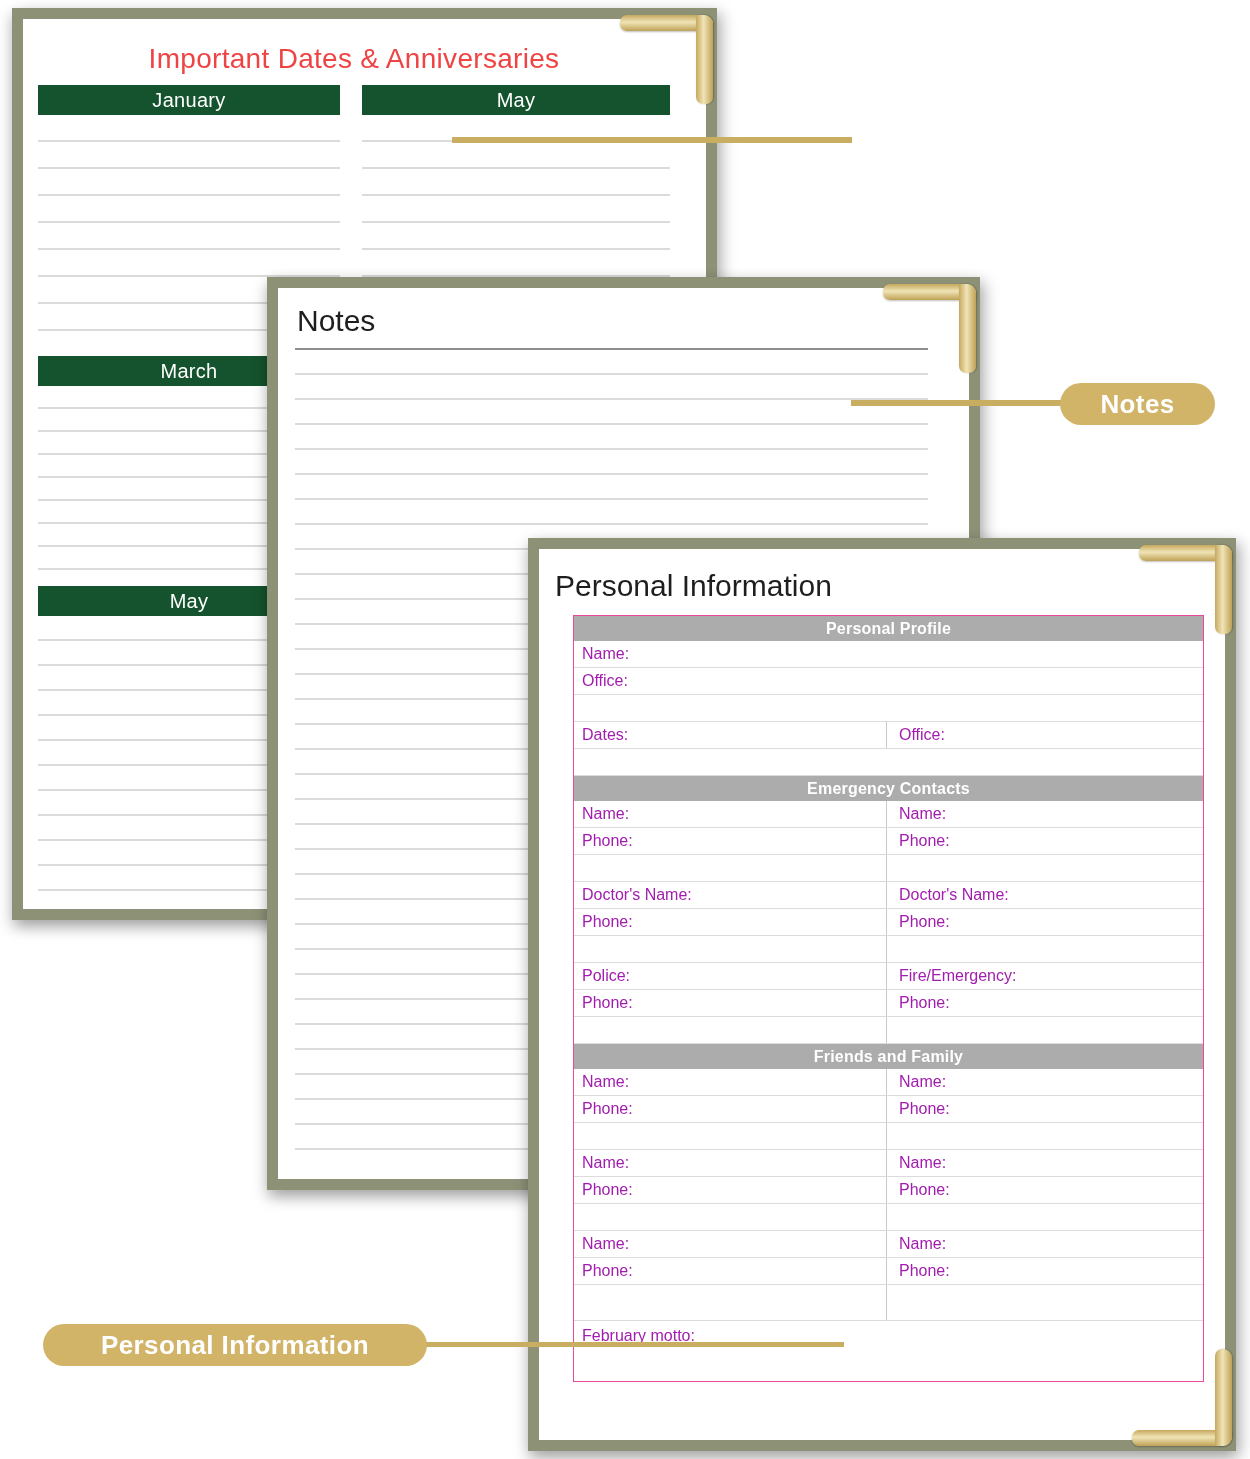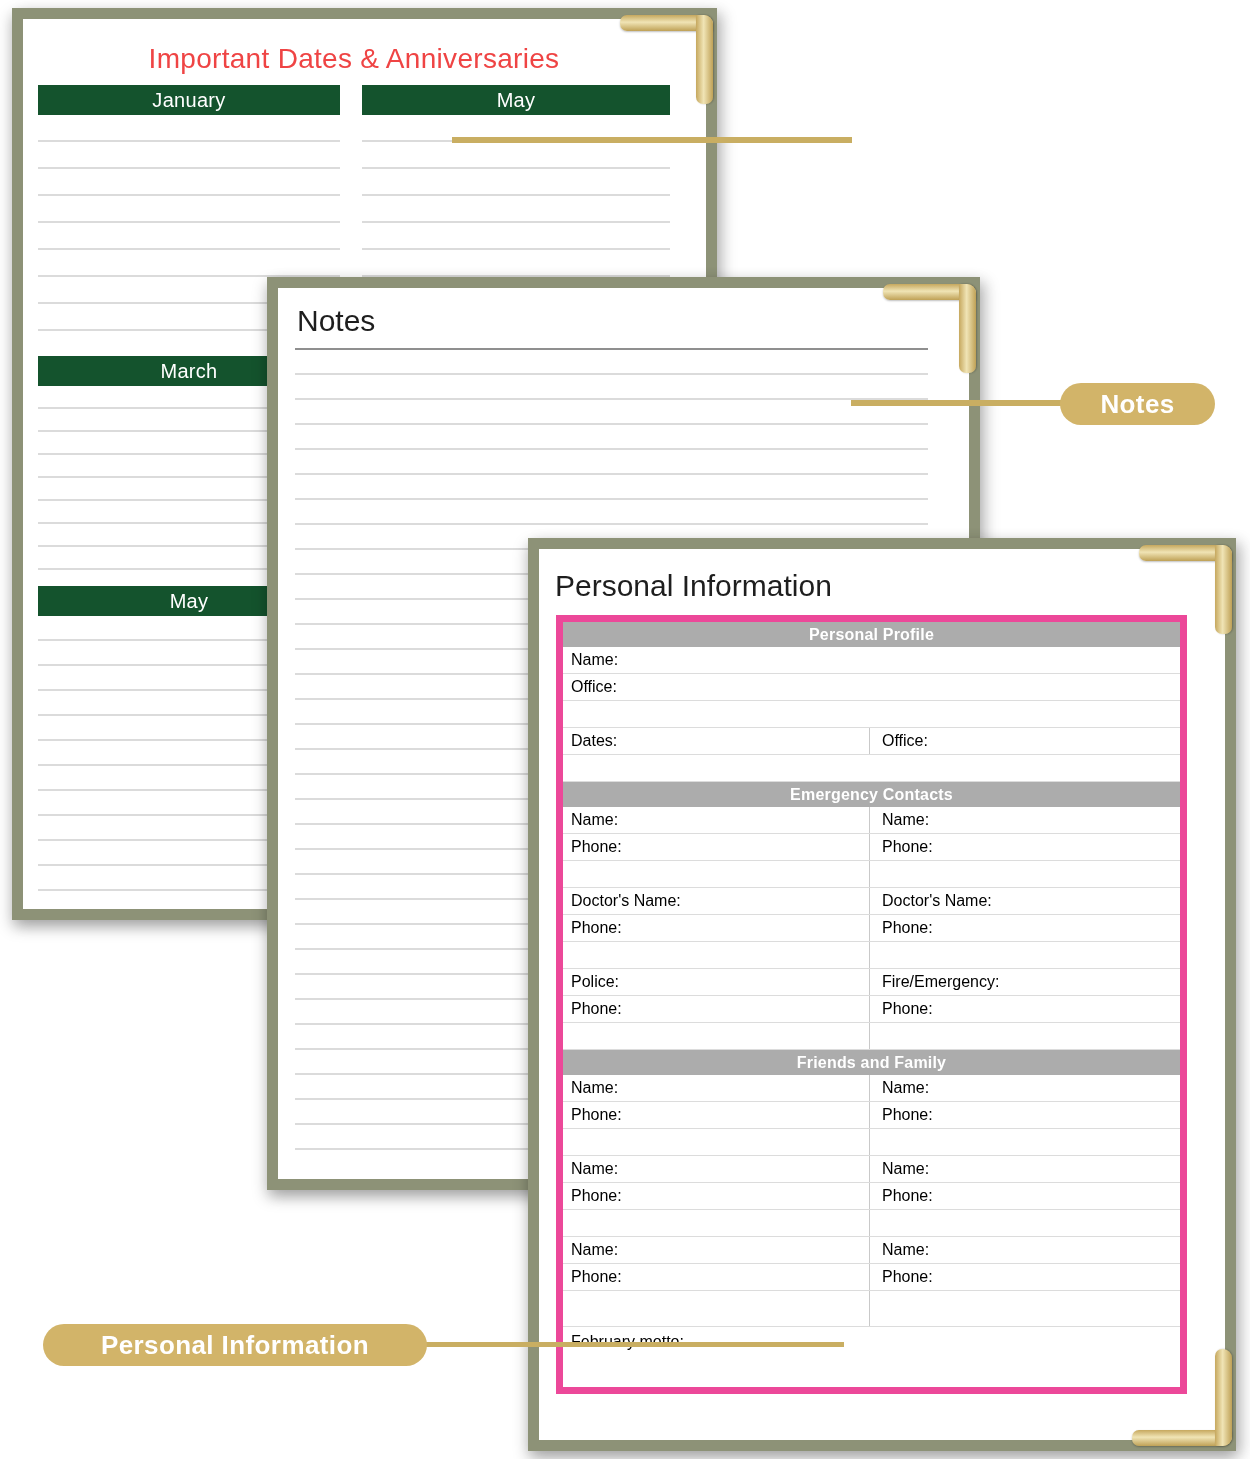--- a/index.html
+++ b/index.html
@@ -69,35 +69,35 @@
     position:absolute; left:17px; top:62px; width:633px; height:800px;
     background:repeating-linear-gradient(to bottom, transparent 0 23px, #dbdbdb 23px 25px);
   }
 
   
   .p3-title {
     position:absolute; left:16px; top:20px; margin:0;
     font-size:30px; font-weight:400; color:#1e1e1e;
   }
   .pi-table {
-    position:absolute; left:17px; top:66px; width:631px;
-    border:7px solid #ec4899; box-sizing:border-box; background:#ffffff;
+    position:absolute; left:34px; top:66px; width:631px;
+    border:1px solid #ec4899; box-sizing:border-box; background:#ffffff;
   }
   .pi-bar {
     height:25px; background:#acacac; color:#ffffff;
     display:flex; align-items:center; justify-content:center;
     font-size:16px; font-weight:bold; letter-spacing:0.2px;
   }
   .pi-row { height:27px; border-bottom:1px solid #dcdcdc; box-sizing:border-box; display:flex; }
   .pi-row.full { align-items:center; padding-left:8px; }
   .pi-row .cell { flex:1; display:flex; align-items:center; padding-left:8px; }
   .pi-row .cell.r { border-left:1px solid #c9c9c9; padding-left:12px; }
   .pi-row.tall { height:36px; }
   .pi-row.motto { height:60px; border-bottom:none; align-items:flex-start; padding:6px 0 0 8px; }
-  .lbl { font-size:16px; color:#000000;text-align:center; }
+  .lbl { font-size:16px; color:#a21caf;text-align:center; }
 
   
   .callout-line { position:absolute; background:#c9ae62; z-index:6; }
   .line-important { left:452px; top:137px; width:400px; height:6px; }
   .line-notes     { left:851px; top:400px; width:220px; height:6px; }
   .line-personal  { left:420px; top:1342px; width:424px; height:5px; }
   .pill {
     position:absolute; z-index:7; background:#d2b469; color:#ffffff;
     font-weight:bold; display:flex; align-items:center; justify-content:center;
     letter-spacing:0.4px;

